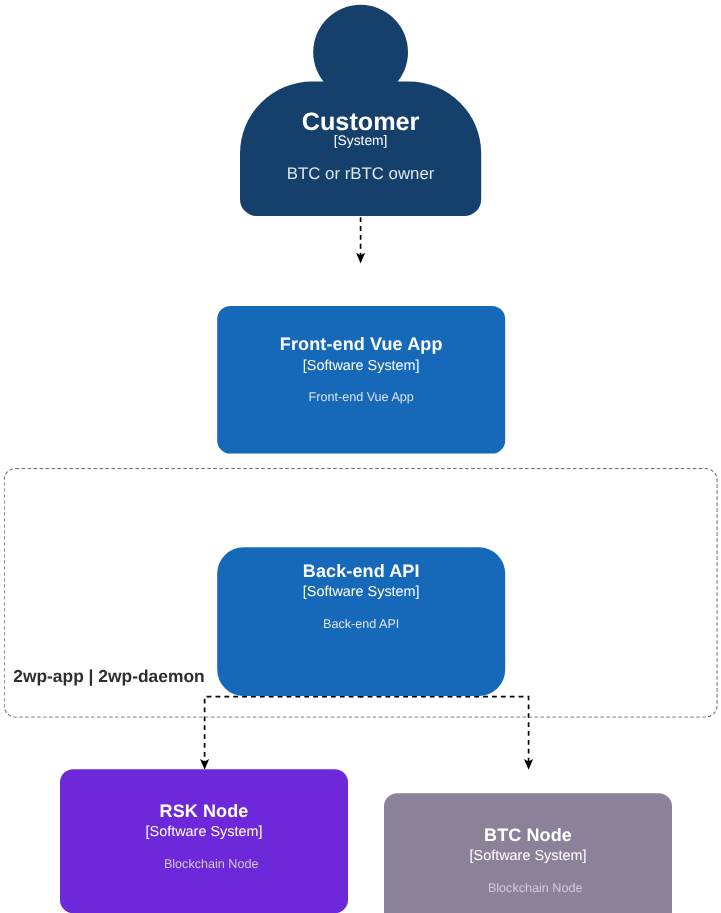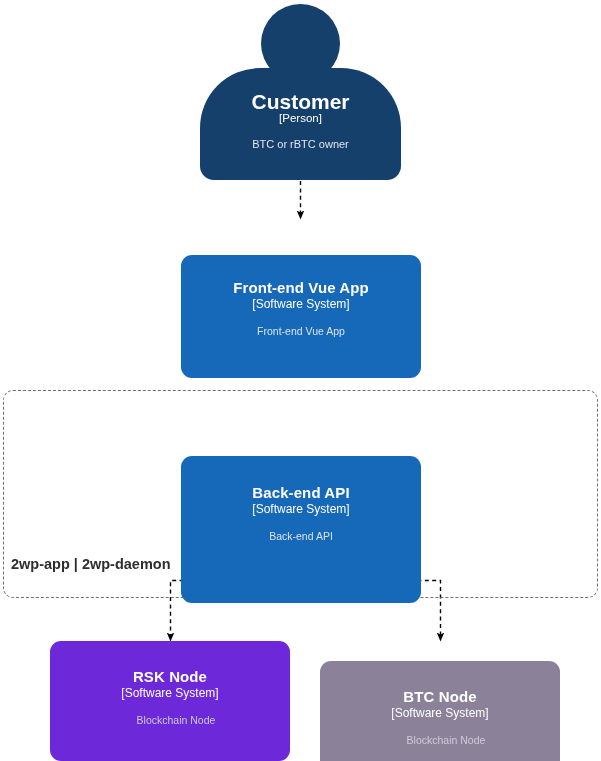--- a/index.html
+++ b/index.html
@@ -75,21 +75,21 @@
     font-weight: bold;
     font-size: 21px;
     line-height: 17px;
   }
   .person-body .stereotype {
     font-size: 11.5px;
     line-height: 14px;
     margin-top: 1px;
   }
   .person-body .descr {
-    font-size: 11px;
+    font-size: 14px;
     line-height: 13px;
     margin-top: 13px;
     color: #dfe6ec;
   }
 
   
   .box-system {
     border-radius: 11px;
     margin-top: 36px;
   }
@@ -149,36 +149,36 @@
     </g>
 
     <g>
       <path d="M300.5,542 L300.5,580.5 L440.5,580.5 L440.5,637" fill="none" stroke="#000000" stroke-width="1.4" stroke-dasharray="4,3.4" marker-end="url(#arrowhead)"></path>
     </g>
   </svg>
 
   <div class="person-head" style="left:261px; top:4px; width:79px; height:79px; background:#15406b;"></div>
   <div class="person-body box-person" style="left:200px; top:68px; width:201px; height:112px; background:#15406b; padding-top:25px;">
     <div class="title">Customer</div>
-    <div class="stereotype">[Person]</div>
+    <div class="stereotype">[System]</div>
     <div class="descr">BTC or rBTC owner</div>
   </div>
 
   <div class="node box-system" style="left:181px; top:219px; width:240px; height:123px; background:#1668b8; padding-top:24px;">
     <div class="title">Front-end Vue App</div>
     <div class="stereotype">[Software System]</div>
     <div class="descr">Front-end Vue App</div>
   </div>
 
   <div class="boundary" style="left:3px; top:390px; width:595px; height:208px;"></div>
   <div class="boundary-label" style="left:11px; top:556px; width:300px;">
     <div class="b-name">2wp-app | 2wp-daemon</div>
   </div>
 
-  <div class="node box-system" style="left:181px; top:420px; width:240px; height:147px; background:#1668b8; padding-top:28px;">
+  <div class="node box-system" style="left:181px; top:420px; width:240px; height:124px; background:#1668b8; padding-top:12px;border-radius:22px;">
     <div class="title">Back-end API</div>
     <div class="stereotype">[Software System]</div>
     <div class="descr">Back-end API</div>
   </div>
 
   <div class="node box-node" style="left:50px; top:641px; width:240px; height:120px; background:#6d28d9; padding-top:27px;">
     <div class="title">RSK Node</div>
     <div class="stereotype">[Software System]</div>
     <div class="descr">Blockchain Node</div>
   </div>

